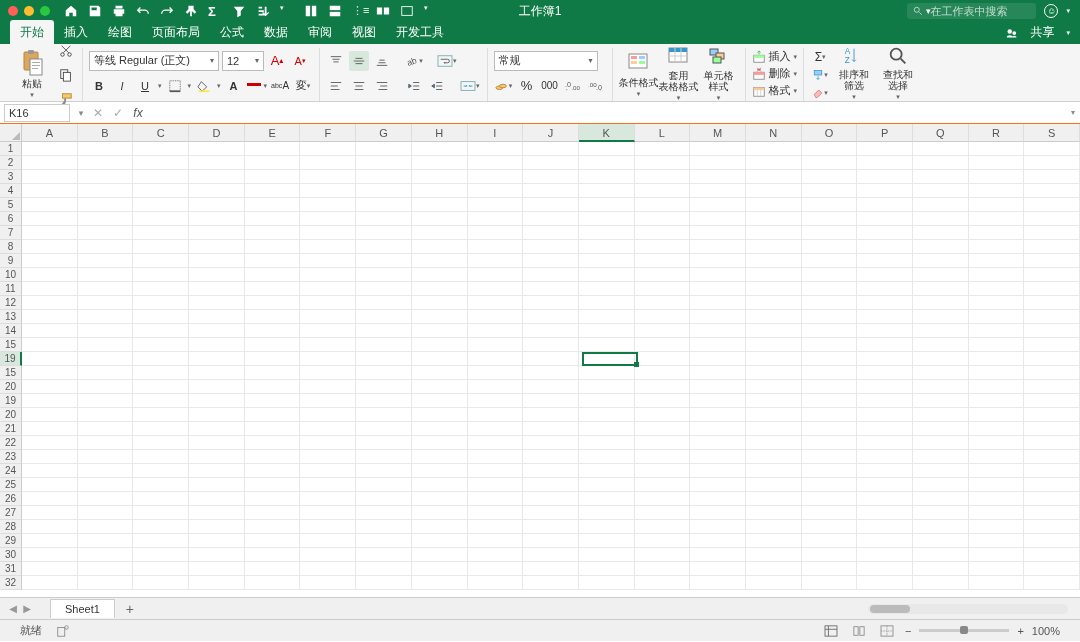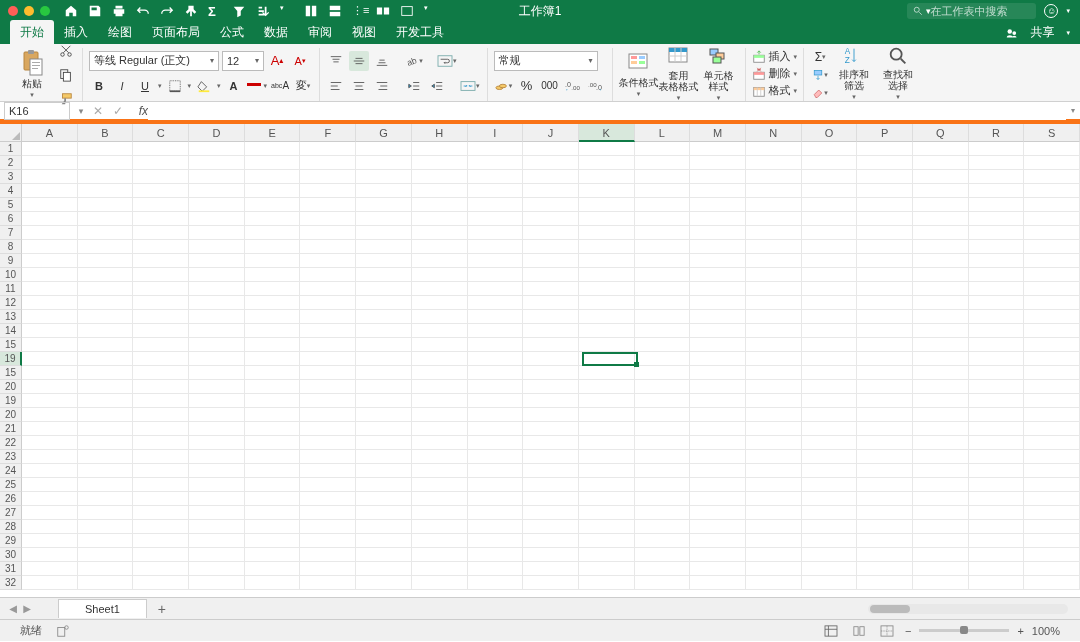--- a/index.html
+++ b/index.html
@@ -27,46 +27,46 @@
 .rrow { display:flex; align-items:center; gap:3px; height:25px; }
 .rrow2 { display:flex; align-items:center; gap:3px; height:25px; }
 .btn { display:flex; align-items:center; justify-content:center; min-width:20px; height:20px; border:1px solid transparent; border-radius:2px; cursor:pointer; font-size:11px; }
 .combo { display:flex; align-items:center; border:1px solid #bbb; background:#fff; height:20px; font-size:11px; padding:0 4px; }
 .combo .dd { margin-left:auto; padding-left:4px; color:#666; font-size:8px; }
 .big-btn { display:flex; flex-direction:column; align-items:center; justify-content:center; width:40px; height:50px; font-size:10px; text-align:center; cursor:pointer; gap:2px; line-height:1.1; }
 .icon-box { width:26px; height:26px; display:flex; align-items:center; justify-content:center; }
 svg { display:block; }
 .dd-tri { font-size:7px; color:#666; }
 
-.formula-bar { height:22px; background:#fff; border-bottom:5px solid #f97316; display:flex; align-items:center; }
+.formula-bar { height:22px; background:#fff; border-bottom:1px solid #f97316; display:flex; align-items:center; }
 .name-box { width:66px; height:18px; border:1px solid #ccc; margin:0 4px; padding:0 4px; font-size:11px; display:flex; align-items:center; }
 .fb-dd { width:14px; text-align:center; color:#888; font-size:9px; cursor:pointer; }
 .fb-btn { width:20px; text-align:center; color:#aaa; font-size:12px; cursor:pointer; }
-.fx { width:20px; font-style:italic; color:#555; text-align:right; }
+.fx { width:20px; font-style:italic; color:#555; text-align:center; }
 .formula-input { flex:1; height:18px; border:none; font-size:11px; padding:0 4px; outline:none; }
 .fb-expand { width:14px; color:#888; text-align:center; font-size:8px; }
 
 .grid-area { position:relative; height:473px; display:flex; background:#fff; }
 .corner { width:22px; height:18px; background:#f0f0f0; border-right:1px solid #ccc; border-bottom:1px solid #ccc; position:absolute; top:0; left:0; z-index:3; display:flex; align-items:end; justify-content:end; padding:1px; }
 .corner::after { content:""; border-left:8px solid transparent; border-bottom:8px solid #bbb; }
 .col-headers { position:absolute; top:0; left:22px; right:0; height:18px; display:flex; background:#f0f0f0; z-index:2; }
 .ch { width:56px; border-right:1px solid #ddd; border-bottom:1px solid #ccc; text-align:center; font-size:11px; color:#555; line-height:18px; cursor:pointer; }
 .ch.active { background:#d8e8dc; border-bottom:2px solid #0f7a46; }
 .row-headers { position:absolute; top:18px; left:0; width:22px; background:#f0f0f0; z-index:2; }
 .rh { height:14px; border-bottom:1px solid #ddd; border-right:1px solid #ccc; text-align:center; font-size:10px; color:#555; line-height:14px; cursor:pointer; }
 .rh.active { background:#d8e8dc; border-right:2px solid #0f7a46; }
 .cells { position:absolute; top:18px; left:22px; right:0; bottom:0; }
 .cell-row { display:flex; height:14px; }
 .cell { width:56px; height:14px; border-right:1px solid #e8e8e8; border-bottom:1px solid #e8e8e8; }
 .sel { position:absolute; border:2px solid #0f7a46; width:56px; height:14px; pointer-events:none; }
 .sel::after { content:""; position:absolute; right:-3px; bottom:-3px; width:5px; height:5px; background:#0f7a46; }
 
 .sheet-tabs { height:22px; background:#f0f0f0; border-top:1px solid #ccc; display:flex; align-items:center; padding:0 6px; }
 .nav-btn { width:14px; color:#999; font-size:10px; text-align:center; cursor:pointer; }
-.sheet-tab { padding:3px 26px; background:#fff; border:1px solid #ccc; border-bottom:none; font-size:11px; margin-left:24px; cursor:pointer; }
+.sheet-tab { padding:3px 14px; background:#fff; border:1px solid #ccc; border-bottom:none; font-size:11px; margin-left:16px; cursor:pointer; }
 .add-sheet { width:18px; height:18px; display:flex; align-items:center; justify-content:center; margin-left:6px; font-size:14px; color:#666; cursor:pointer; }
 .hscroll { margin-left:auto; width:200px; height:10px; background:#e8e8e8; border-radius:5px; margin-right:6px; position:relative; }
 .hscroll::after { content:""; position:absolute; left:2px; top:1px; width:40px; height:8px; background:#bbb; border-radius:4px; }
 
 .status-bar { height:22px; background:#f0f0f0; border-top:1px solid #ccc; display:flex; align-items:center; padding:0 20px; font-size:11px; color:#555; }
 .sb-right { margin-left:auto; display:flex; align-items:center; gap:8px; }
 .view-btn { width:20px; height:16px; display:flex; align-items:center; justify-content:center; cursor:pointer; }
 .zoom-slider { width:90px; height:3px; background:#ccc; position:relative; }
 .zoom-slider::after { content:""; position:absolute; left:50%; top:-3px; width:8px; height:8px; background:#888; border-radius:2px; transform:translateX(-50%); }
 </style>

